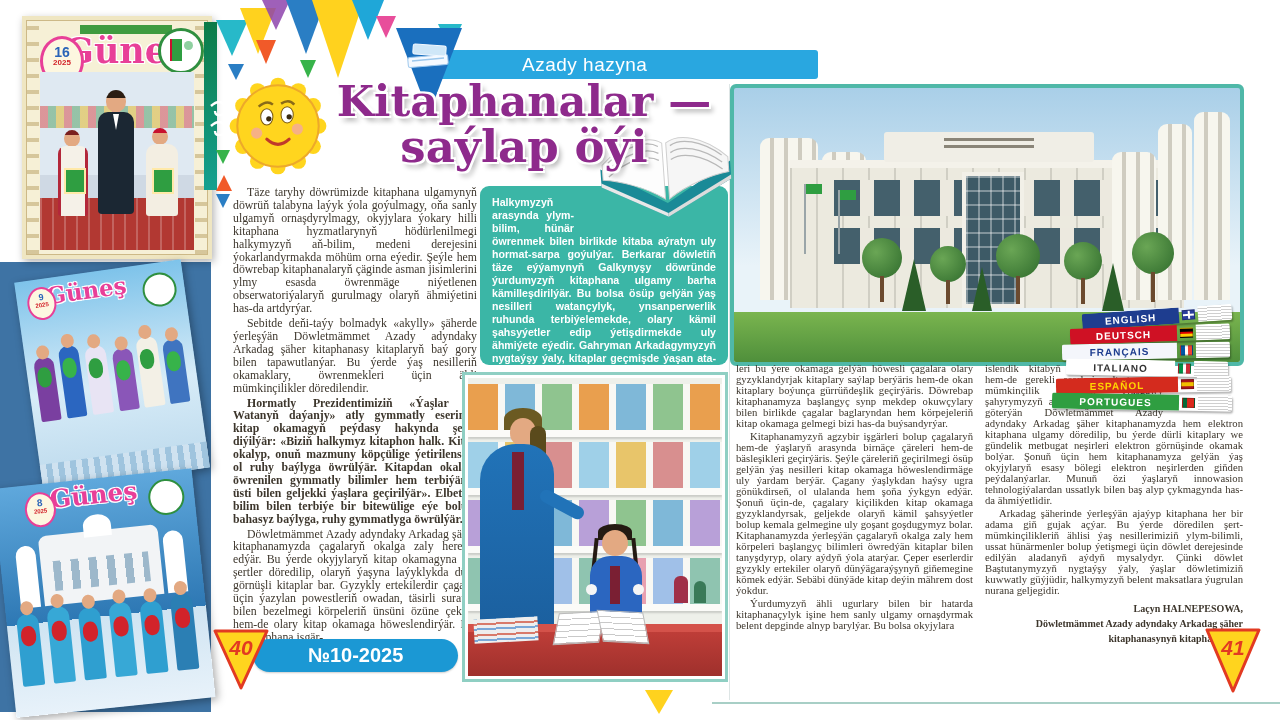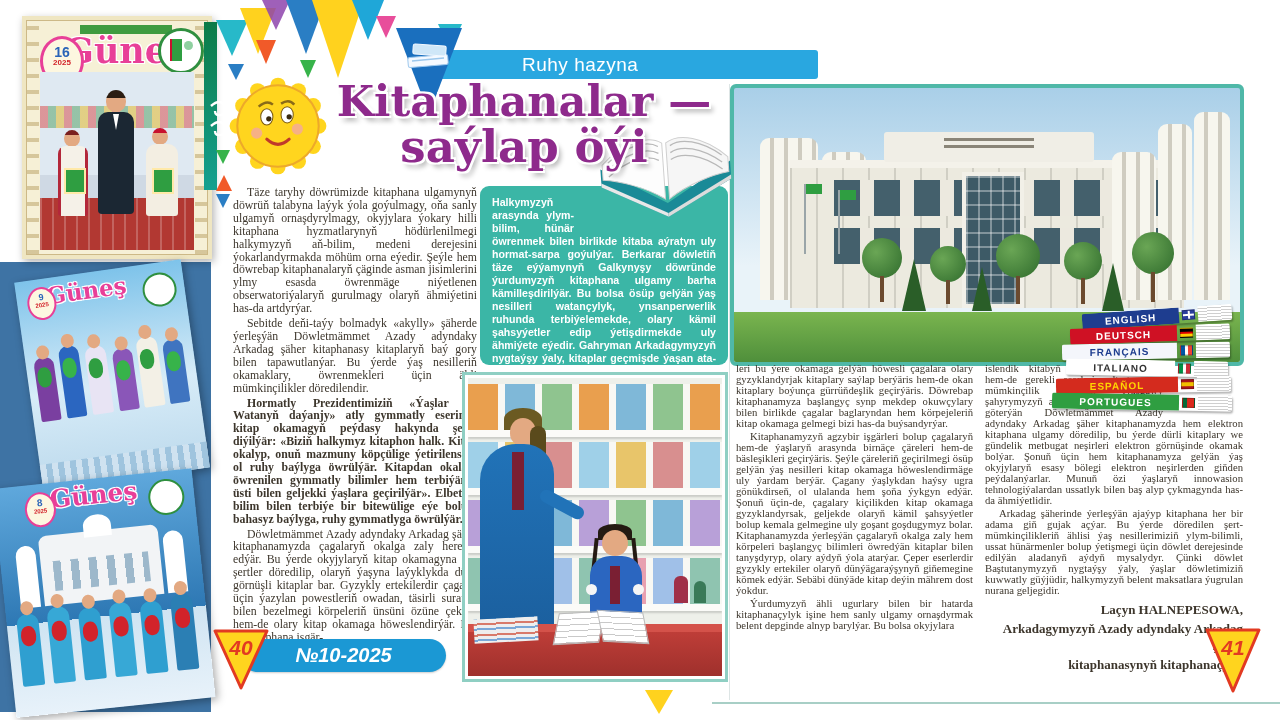--- a/index.html
+++ b/index.html
@@ -18,21 +18,21 @@
   .badge .iss{color:#2a64b8;display:block;}
   .badge .yr{color:#d2232a;display:block;}
   .seal{border-radius:50%;background:#fff;}
 
   
   .col p{margin:0 0 2px 0;text-align:justify;}
   .indent{text-indent:14px;}
   #left-col{left:233px;top:186px;width:244px;font-size:11.8px;line-height:12.9px;}
   #mid-col{left:736px;top:363px;width:237px;font-size:10.7px;line-height:11px;}
   #right-col{left:985px;top:363px;width:258px;font-size:10.7px;line-height:11px;}
-  .byline{font-weight:bold;text-align:right !important;font-size:13px;line-height:1.3;margin:0;}
+  .byline{font-weight:bold;text-align:right !important;font-size:10px;line-height:1.3;margin:0;}
 
   
   #lead-box{left:480px;top:186px;width:224px;height:159px;background:#3bb6a6;border-radius:9px;
             padding:10px 12px;color:#fff;font-family:"Liberation Sans",sans-serif;
             font-weight:bold;font-size:10.6px;line-height:13px;text-align:justify;}
 
   
   #kicker-banner{left:430px;top:50px;width:296px;height:29px;background:#29a7e0;
                  color:#fff;font-family:"Liberation Sans",sans-serif;font-size:19px;
                  line-height:29px;padding-left:92px;letter-spacing:.5px;border-radius:0 3px 3px 0;}
@@ -62,23 +62,23 @@
   .bookrow .pages{width:34px;background:repeating-linear-gradient(180deg,#fff 0 2px,#cfcfcf 2px 3px);}
   .flag{width:11px;height:8px;margin:0 3px;border:1px solid rgba(0,0,0,.25);flex:none;align-self:center;}
   .flag-uk{background:linear-gradient(#fff,#fff) center/100% 2px no-repeat,linear-gradient(#fff,#fff) center/2px 100% no-repeat,#2b3f9e;}
   .flag-de{background:linear-gradient(180deg,#000 33%,#d00 33% 66%,#ffce00 66%);}
   .flag-fr{background:linear-gradient(90deg,#0055a4 33%,#fff 33% 66%,#ef4135 66%);}
   .flag-it{background:linear-gradient(90deg,#009246 33%,#fff 33% 66%,#ce2b37 66%);}
   .flag-es{background:linear-gradient(180deg,#aa151b 25%,#f1bf00 25% 75%,#aa151b 75%);}
   .flag-pt{background:linear-gradient(90deg,#046a38 40%,#da291c 40%);}
 
   
-  #issue-pill{left:241px;top:639px;width:205px;height:33px;background:#1b98d4;border-radius:17px;
+  #issue-pill{left:253px;top:639px;width:205px;height:33px;background:#1b98d4;border-radius:17px;
               color:#fff;font-family:"Liberation Sans",sans-serif;font-weight:bold;font-size:20px;
-              text-align:center;line-height:33px;box-shadow:0 1px 2px rgba(0,0,0,.2);font-style:italic;}
+              text-align:center;line-height:33px;box-shadow:0 1px 2px rgba(0,0,0,.2);}
   .pagetri text{font-family:"Liberation Sans",sans-serif;font-weight:bold;font-style:italic;}
 </style>
 </head>
 <body>
 
 <div id="canvas">
 
   <div id="sidebar-backdrop" class="abs"></div>
 
   <div class="abs cover" style="left:22px;top:16px;width:190px;height:243px;background:#f6f0d6;
@@ -197,21 +197,21 @@
   <div class="tri" style="left:376px;top:16px;border-left:10px solid transparent;border-right:10px solid transparent;border-top:22px solid #e84e9b;"></div>
   <div class="tri" style="left:256px;top:40px;border-left:10px solid transparent;border-right:10px solid transparent;border-top:24px solid #f15a29;"></div>
   <div class="tri" style="left:300px;top:60px;border-left:8px solid transparent;border-right:8px solid transparent;border-top:18px solid #37b34a;"></div>
   <div class="tri" style="left:438px;top:24px;border-left:12px solid transparent;border-right:12px solid transparent;border-top:26px solid #27b9c9;"></div>
   <div class="tri" style="left:414px;top:52px;border-left:9px solid transparent;border-right:9px solid transparent;border-top:20px solid #f7941d;"></div>
   <div class="tri" style="left:228px;top:64px;border-left:8px solid transparent;border-right:8px solid transparent;border-top:16px solid #2a7ec4;"></div>
   <div class="tri" style="left:216px;top:150px;border-left:7px solid transparent;border-right:7px solid transparent;border-top:14px solid #37b34a;"></div>
   <div class="tri" style="left:216px;top:172px;border-left:8px solid transparent;border-right:8px solid transparent;border-bottom:16px solid #f15a29;"></div>
   <div class="tri" style="left:216px;top:194px;border-left:7px solid transparent;border-right:7px solid transparent;border-top:14px solid #2a7ec4;"></div>
 
-  <div id="kicker-banner" class="abs">Ruhy hazyna</div>
+  <div id="kicker-banner" class="abs">Azady hazyna</div>
   <div class="tri" style="left:396px;top:28px;border-left:33px solid transparent;border-right:33px solid transparent;border-top:86px solid #1a6fbe;z-index:3;"></div>
   <svg class="abs" style="left:404px;top:38px;z-index:4;" width="50" height="34">
     <rect x="4" y="18" width="40" height="10" rx="2" fill="#f4f9ff" stroke="#9cc7ec" transform="rotate(-5 24 23)"></rect>
     <rect x="9" y="7" width="33" height="10" rx="2" fill="#cfe7f8" stroke="#f4f9ff" transform="rotate(4 25 12)"></rect>
     <line x1="8" y1="23" x2="40" y2="20" stroke="#9cc7ec" stroke-width="1.5"></line>
   </svg>
 
   <svg class="abs" style="left:222px;top:70px;z-index:5;" width="112" height="112" viewBox="0 0 110 110">
     <g fill="#ffd51e">
       <circle cx="95" cy="55" r="7.5"></circle>
@@ -386,21 +386,21 @@
     <p>leri bu ýere okamaga gelýän höwesli çagalara olary gyzyklandyrjak kitaplary saýlap berýäris hem-de okan kitaplary boýunça gürrüňdeşlik geçirýäris. Döwrebap kitaphanamyza başlangyç synp mekdep okuwçylary bilen birlikde çagalar baglaryndan hem körpejeleriň kitap okamaga gelmegi bizi has-da buýsandyrýar.</p>
     <p class="indent">Kitaphanamyzyň agzybir işgärleri bolup çagalaryň hem-de ýaşlaryň arasynda birnäçe çäreleri hem-de bäsleşikleri geçirýäris. Şeýle çäreleriň geçirilmegi ösüp gelýän ýaş nesilleri kitap okamaga höweslendirmäge uly ýardam berýär. Çagany ýaşlykdan haýsy ugra gönükdirseň, ol ulalanda hem şoňa ýykgyn edýär. Şonuň üçin-de, çagalary kiçilikden kitap okamaga gyzyklandyrsak, geljekde olaryň kämil şahsyýetler bolup kemala gelmegine uly goşant goşdugymyz bolar. Kitaphanamyzda ýerleşýän çagalaryň okalga zaly hem körpeleri başlangyç bilimleri öwredýän kitaplar bilen tanyşdyryp, olary aýdyň ýola atarýar. Çeper eserlerdir gyzykly ertekiler olaryň dünýägaraýşynyň giňemegine kömek edýär. Sebäbi dünýäde kitap deýin mährem dost ýokdur.</p>
     <p class="indent">Ýurdumyzyň ähli ugurlary bilen bir hatarda kitaphanaçylyk işine hem sanly ulgamy ornaşdyrmak belent depginde alnyp barylýar. Bu bolsa okyjylara</p>
   </div>
 
   <div id="right-col" class="abs col">
     <div style="float:right;width:80px;height:54px;"></div>
     <p>islendik kitabyň elýeterli bolmagyna hem-de gerekli eserleri çalt tapmaga mümkinçilik berýär. Nusgawy şahyrymyzyň adyny uly buýsanç bilen göterýän Döwletmämmet Azady adyndaky Arkadag şäher kitaphanamyzda hem elektron kitaphana ulgamy döredilip, bu ýerde dürli kitaplary we gündelik metbugat neşirleri elektron görnüşinde okamak bolýar. Şonuň üçin hem kitaphanamyza gelýän ýaş okyjylaryň esasy bölegi elektron neşirlerden giňden peýdalanýarlar. Munuň özi ýaşlaryň innowasion tehnologiýalardan ussatlyk bilen baş alyp çykmagynda has-da ähmiýetlidir.</p>
     <p class="indent">Arkadag şäherinde ýerleşýän ajaýyp kitaphana her bir adama giň gujak açýar. Bu ýerde döredilen şert-mümkinçilikleriň ählisi ýaş nesillerimiziň ylym-bilimli, ussat hünärmenler bolup ýetişmegi üçin döwlet derejesinde edilýän aladanyň aýdyň mysalydyr. Çünki döwlet Baştutanymyzyň nygtaýşy ýaly, ýaşlar döwletimiziň kuwwatly güýjüdir, halkymyzyň belent maksatlara ýugrulan nurana geljegidir.</p>
     <p class="byline" style="margin-top:6px;">Laçyn HALNEPESOWA,</p>
-    <p class="byline">Arkadagymyzyň Azady adyndaky Arkadag şäher</p>
+    <p class="byline">Döwletmämmet Azady adyndaky Arkadag şäher</p>
     <p class="byline">kitaphanasynyň kitaphanaçysy.</p>
   </div>
 
   <svg class="abs pagetri" style="left:1204px;top:627px;z-index:6;" width="58" height="68">
     <polygon points="3,3 55,3 29,64" fill="#ffd41e" stroke="#e23a22" stroke-width="3" stroke-linejoin="round"></polygon>
     <text x="29" y="28" text-anchor="middle" font-size="21" fill="#e23a22">41</text>
   </svg>
 
   <div class="tri" style="left:645px;top:690px;border-left:14px solid transparent;border-right:14px solid transparent;border-top:24px solid #ffd21e;z-index:2;"></div>
   <div class="abs" style="left:712px;top:702px;width:568px;height:2px;background:#a8cfc6;"></div>

